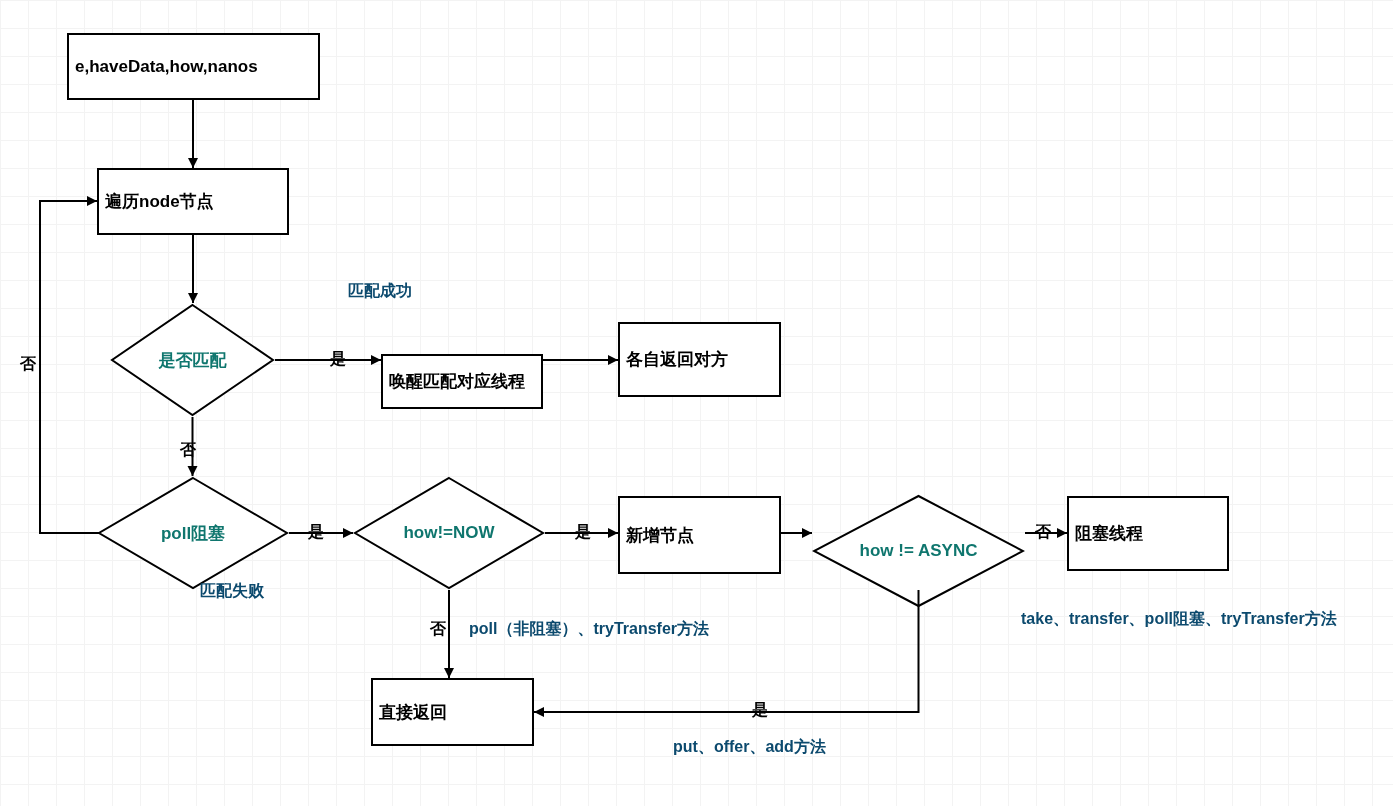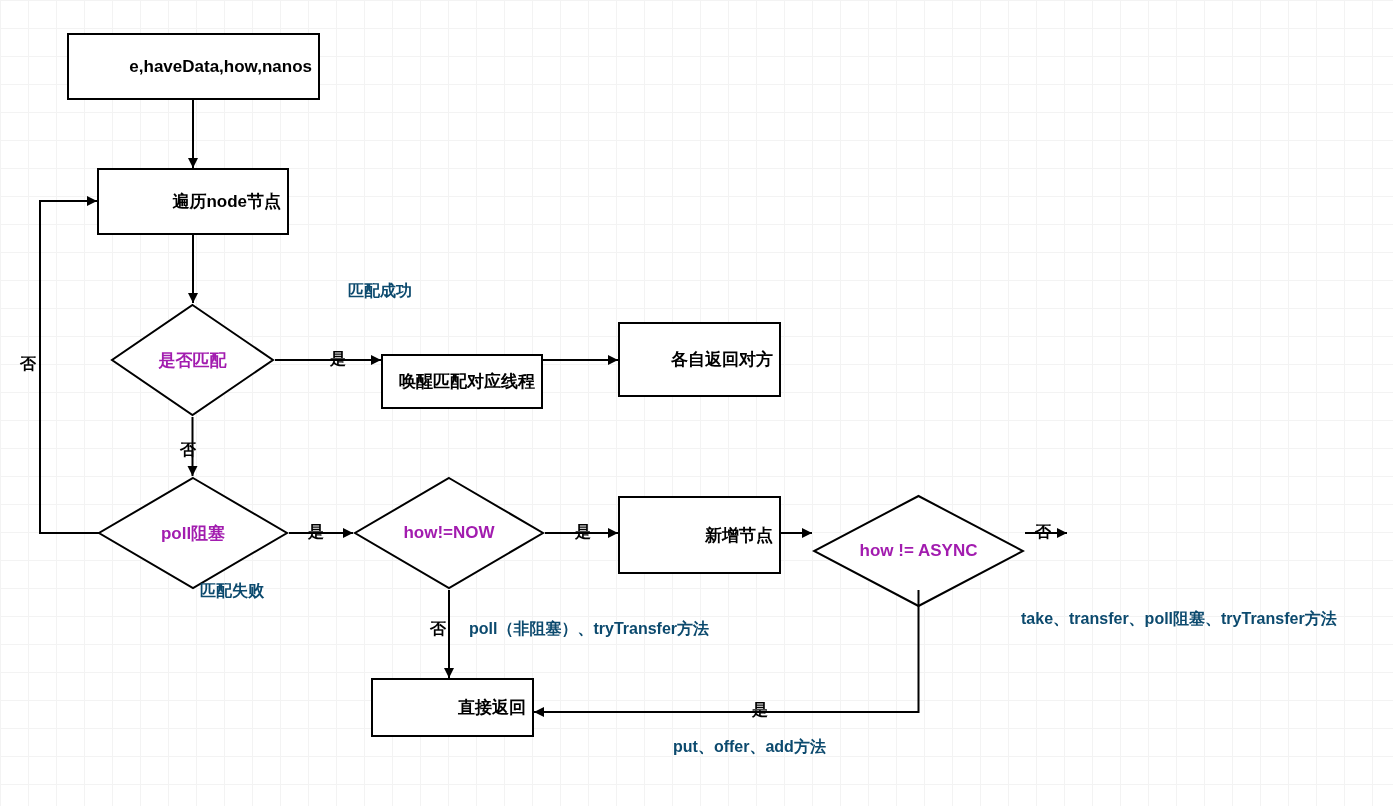--- a/index.html
+++ b/index.html
@@ -14,40 +14,40 @@
     height: 806px;
     position: relative;
   }
   .stage { position: absolute; left: 0; top: 0; width: 1393px; height: 806px; }
   .node {
     position: absolute;
     background: #fff;
     border: 2px solid #000;
     display: flex;
     align-items: center;
-    justify-content: flex-end;
+    justify-content: flex-start;
     text-align: center;
     font-size: 17px;
     font-weight: 700;
     padding: 6px;
     color: #000;
   }
   .diamond {
     position: absolute;
     display: flex;
     align-items: center;
     justify-content: center;
   }
   .diamond svg { position: absolute; left: 0; top: 0; }
   .diamond .lbl {
     position: relative;
     font-size: 17px;
     font-weight: 700;
     text-align: right;
-    color: #a21caf;
+    color: #0f766e;
   }
   .edge-label {
     position: absolute;
     font-size: 16px;
     font-weight: 700;
     color: #000;
     background: transparent;
     white-space: nowrap;
   }
   .red-note {
@@ -77,22 +77,25 @@
   </div>
 
   <div class="node" style="left:618px; top:322px; width:163px; height:75px;">
     <span>各自返回对方</span>
   </div>
 
   <div class="node" style="left:618px; top:496px; width:163px; height:78px;">
     <span>新增节点</span>
   </div>
 
+  <div class="node" style="left:1067px; top:496px; width:162px; height:75px;">
+    <span>阻塞线程</span>
+  </div>
 
-  <div class="node" style="left:371px; top:678px; width:163px; height:59px;">
+  <div class="node" style="left:371px; top:678px; width:163px; height:68px;">
     <span>直接返回</span>
   </div>
 
   <div class="diamond" style="left:110px; top:303px; width:165px; height:114px;">
     <svg width="165" height="114">
         <polygon points="82.5,2 163,57 82.5,112 2,57" fill="#fff" stroke="#000" stroke-width="2"></polygon>
       </svg>
     <span class="lbl">是否匹配</span>
   </div>
 

